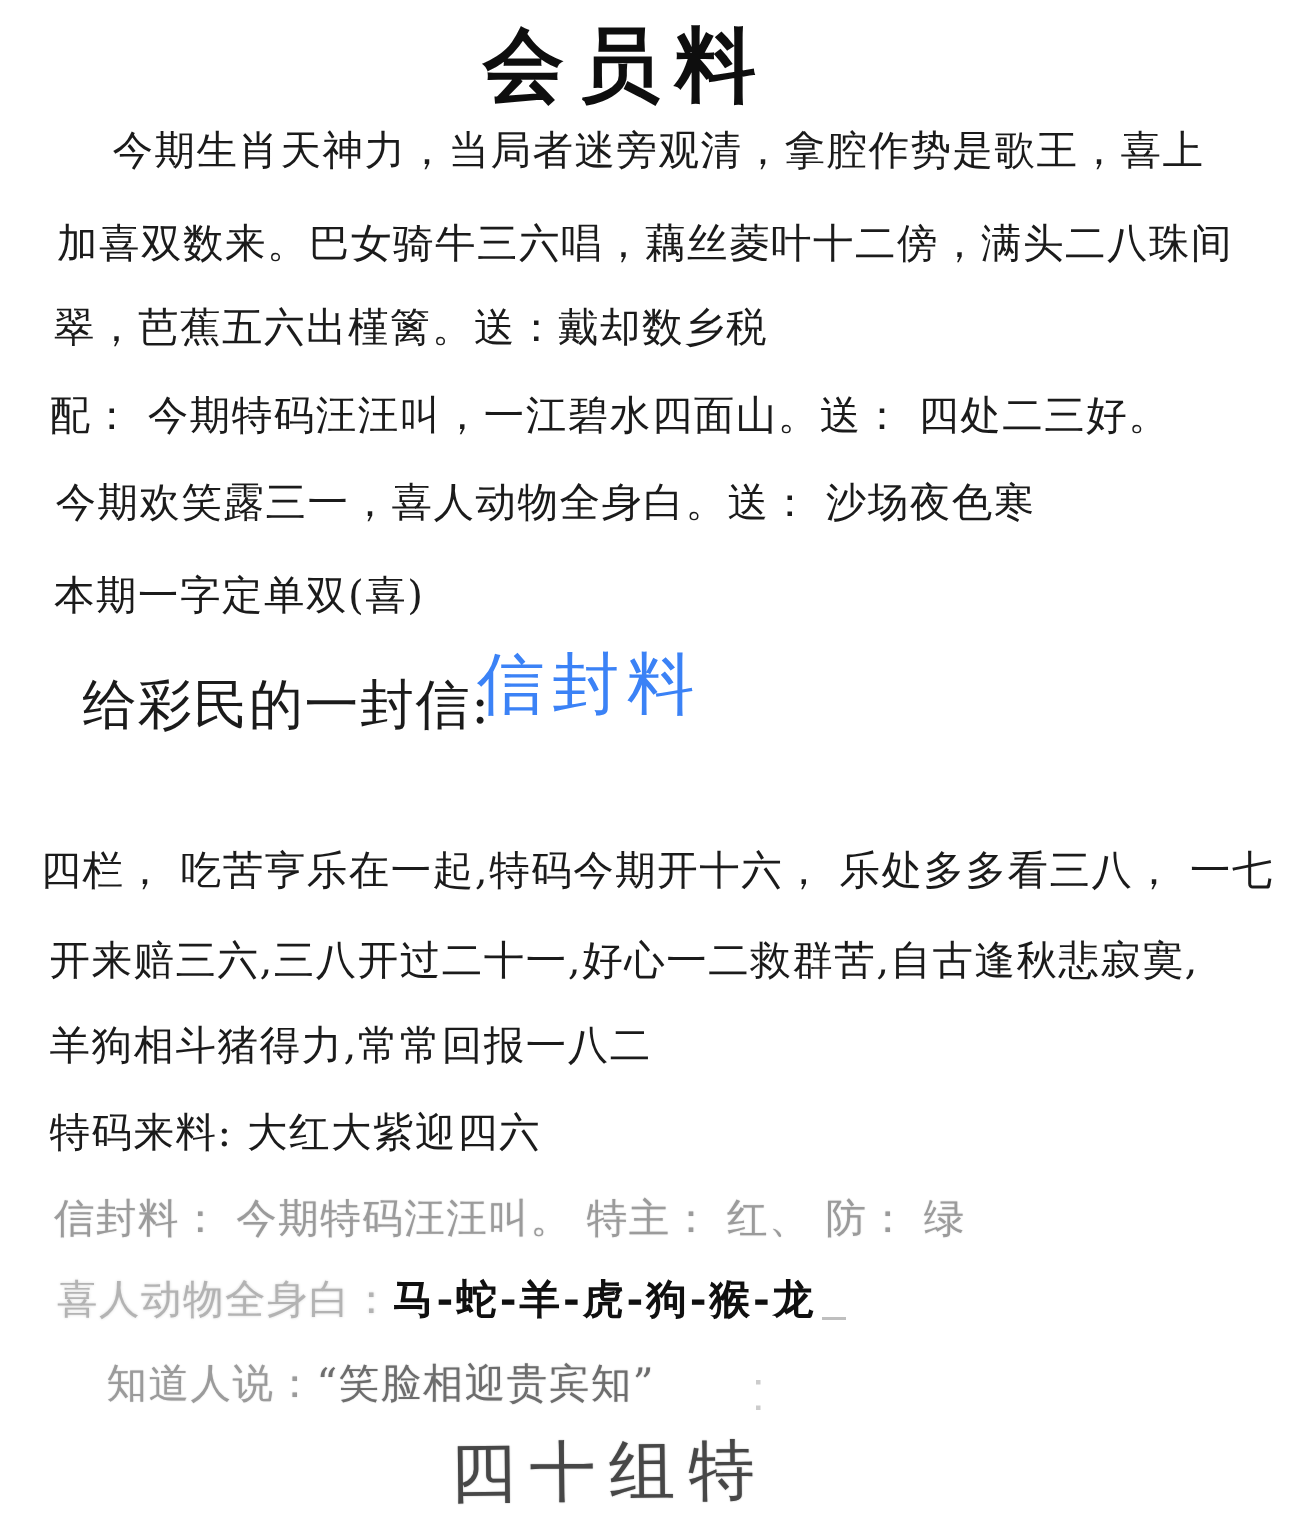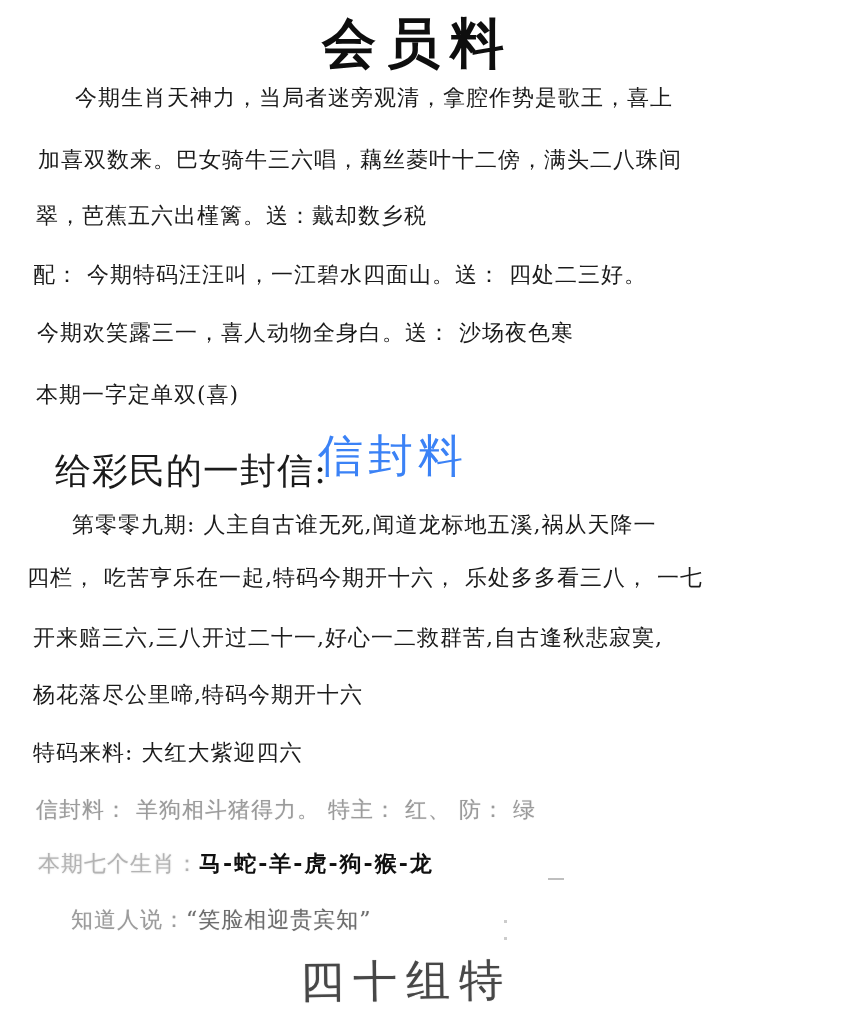--- a/index.html
+++ b/index.html
@@ -19,21 +19,21 @@
   .doc-title {
     position: absolute;
     font-size: 54px;
     font-weight: bold;
     letter-spacing: 10px;
     white-space: nowrap;
     color: #0e0e0e;
   }
   .line {
     position: absolute;
-    font-size: 22px;
+    font-size: 27px;
     letter-spacing: 1px;
     line-height: 1.15;
     white-space: nowrap;
     color: #1b1b1b;
   }
   .letter-label {
     font-size: 36px;
   }
   .letter-title {
     position: absolute;
@@ -99,34 +99,33 @@
   <div class="line" style="top:320px; left:37px;">今期欢笑露三一，喜人动物全身白。送： 沙场夜色寒</div>
 
   <div class="line" style="top:262px; left:33px;">配： 今期特码汪汪叫，一江碧水四面山。送： 四处二三好。</div>
 
   <div class="line" style="top:382px; left:36px;">本期一字定单双(喜)</div>
 
   <div class="line letter-label" style="top:450px; left:55px;">给彩民的一封信:</div>
 
   <div class="letter-title" style="top:426px; left:318px;">信封料</div>
 
-  <div class="line" style="top:512px; left:72px;">第零零九期: 人主自古谁无死,闻道龙标地五溪,祸从天降一</div>
 
   <div class="line" style="top:565px; left:27px;">四栏， 吃苦亨乐在一起,特码今期开十六， 乐处多多看三八， 一七</div>
 
   <div class="line" style="top:625px; left:33px;">开来赔三六,三八开过二十一,好心一二救群苦,自古逢秋悲寂寞,</div>
 
-  <div class="line" style="top:682px; left:33px;">杨花落尽公里啼,特码今期开十六</div>
+  <div class="line" style="top:682px; left:33px;">羊狗相斗猪得力,常常回报一八二</div>
 
   <div class="line" style="top:740px; left:33px;">特码来料: 大红大紫迎四六</div>
 
-  <div class="line faded" style="top:797px; left:36px;">信封料： 羊狗相斗猪得力。 特主： 红、 防： 绿</div>
+  <div class="line faded" style="top:797px; left:36px;">信封料： 今期特码汪汪叫。 特主： 红、 防： 绿</div>
 
   <div class="line" style="top:851px; left:38px;">
-    <span class="faded-strong">本期七个生肖：</span><span class="zodiac-bold">马-蛇-羊-虎-狗-猴-龙</span>
+    <span class="faded-strong">喜人动物全身白：</span><span class="zodiac-bold">马-蛇-羊-虎-狗-猴-龙</span>
   </div>
 
   <div class="line" style="top:907px; left:42px;margin-left:29px;">
     <span class="faded">知道人说：</span><span class="quote-mid">“笑脸相迎贵宾知”</span>
   </div>
 
   <div class="footer-mark" style="top:952px; left:300px;">四十组特</div>
 
   <div class="artifact-dash" style="top:878px; left:548px;"></div>
 

